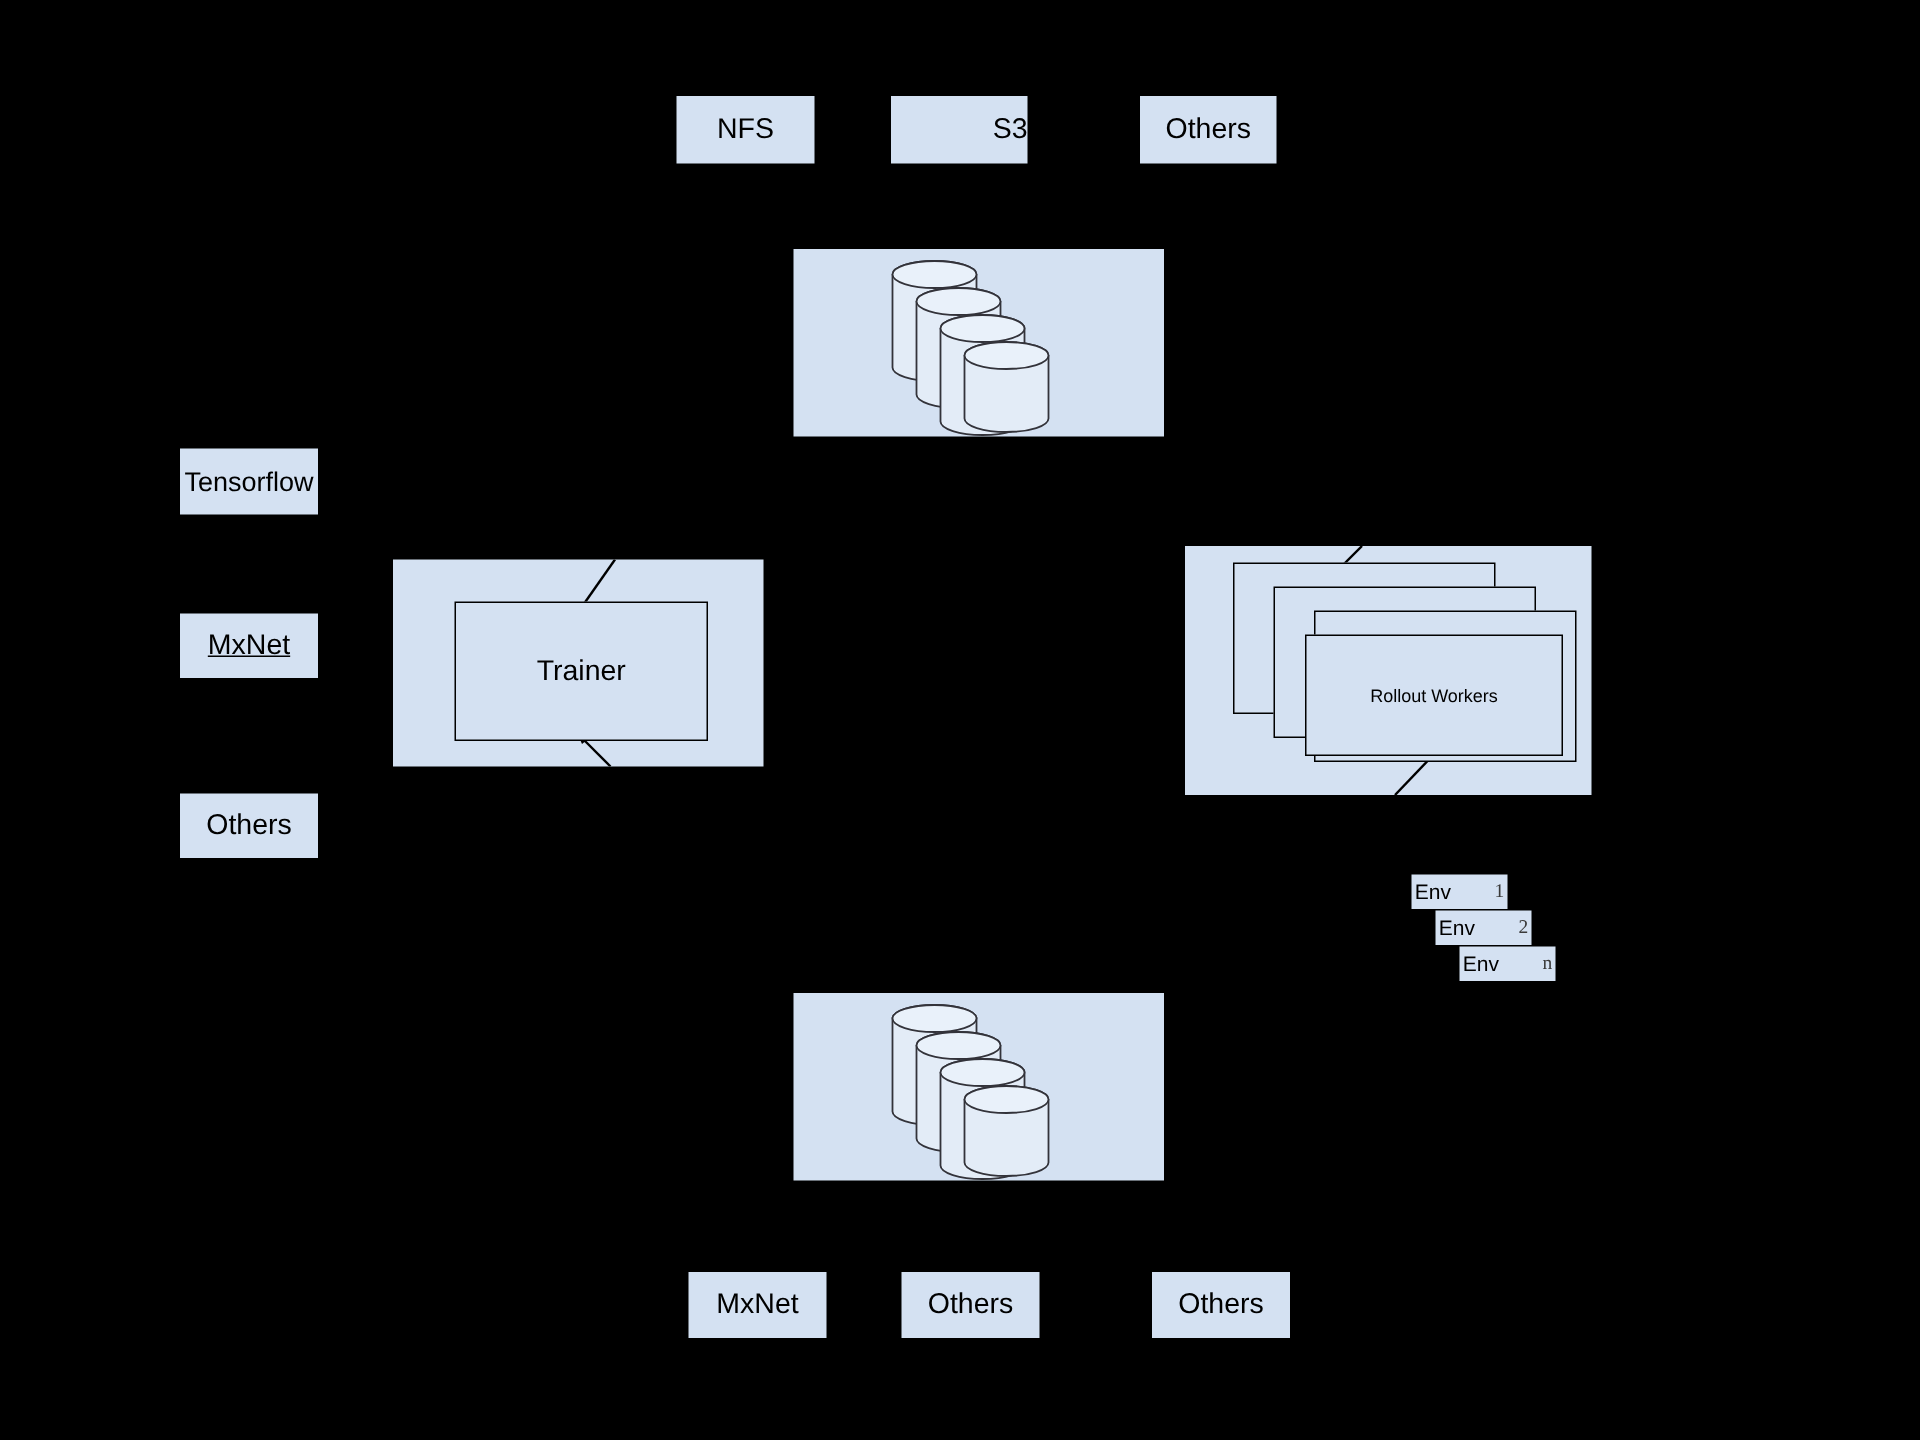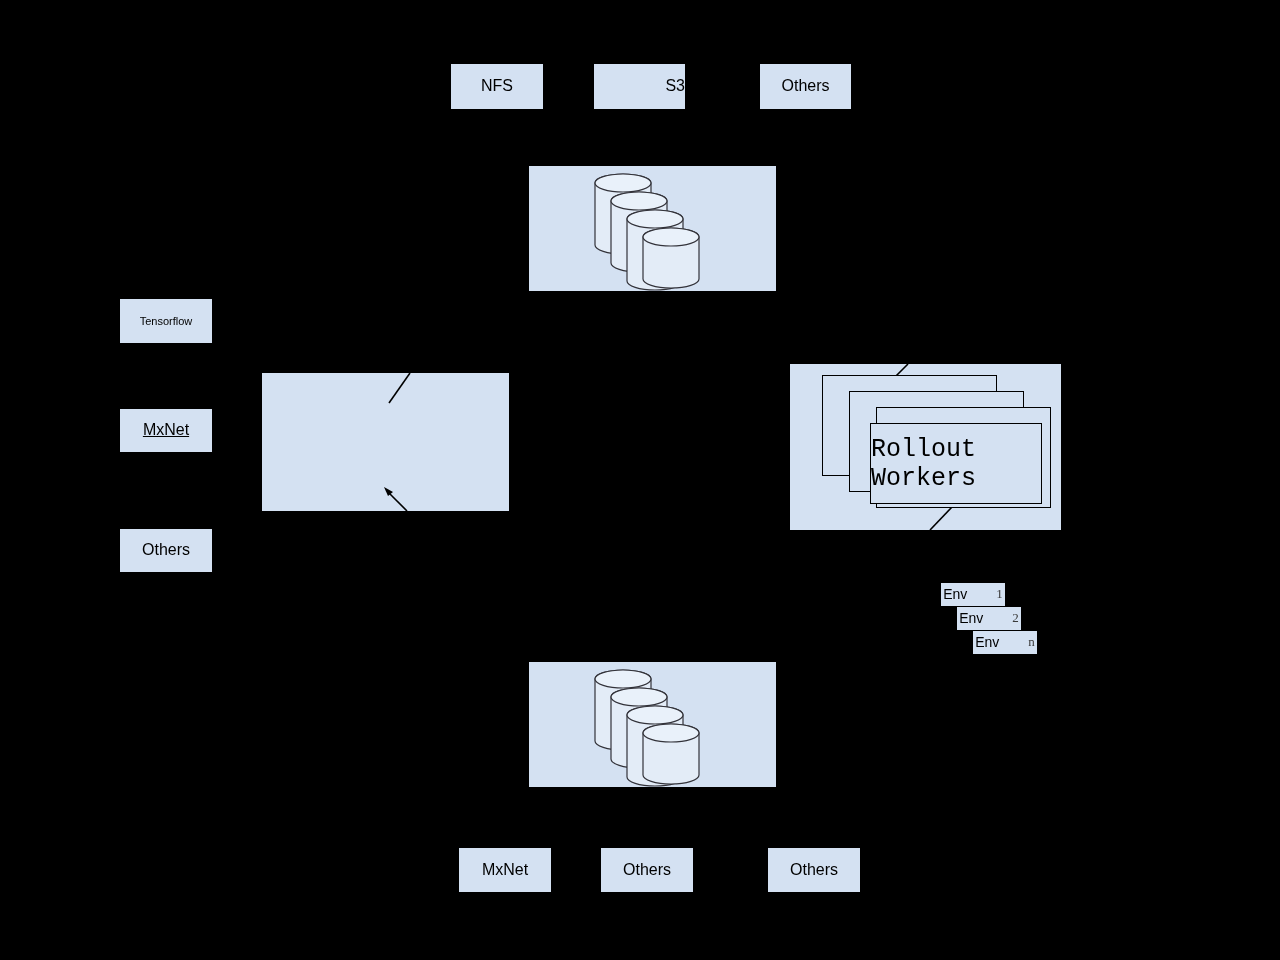--- a/index.html
+++ b/index.html
@@ -27,22 +27,22 @@
     text-align: center;
     line-height: 1.15;
     font-family: "Liberation Sans", sans-serif;
   }
   .plain {
     border: none;
   }
   .outlined {
     border: 1px solid #000000;
   }
-  .label-lg { font-size: 16px; }
-  .label-sm { font-size: 11px; }
+  .label-lg { font-size: 19px; }
+  .label-sm { font-size: 18px; }
   .label-env { font-size: 14px; gap: 25px; }
 
   .env-num {
     font-family: "Liberation Serif", serif;
     font-size: 13px;
     margin-left: 4px;
     color: #3a3a3a;
   }
 
   .container-box {
@@ -62,23 +62,23 @@
   .stack-card {
     position: absolute;
     box-sizing: border-box;
     background: #d4e1f2;
     border: 1px solid #000000;
   }
   .stack-front {
     display: flex;
     align-items: center;
     justify-content: center;
-    font-size: 25px;
+    font-size: 12px;
     color: #000000;
-    font-family: Liberation Mono, monospace;
+    font-family: Liberation Sans, sans-serif;
   }
 </style>
 </head>
 <body>
 
 <div id="canvas">
 
   <div class="node plain label-lg" style="left:451px; top:64px; width:92px; height:45px;">
     <span>NFS</span>
   </div>
@@ -129,20 +129,23 @@
   </div>
 
   <div class="container-box" style="left:262px; top:373px; width:247px; height:138px;">
     <svg class="svg-layer" style="left:0; top:0; width:247px; height:138px;" viewBox="0 0 247 138">
 
       <line x1="127" y1="30" x2="148" y2="0" stroke="#000000" stroke-width="1.6"></line>
 
       <line x1="145" y1="138" x2="125" y2="118" stroke="#000000" stroke-width="1.6"></line>
       <polygon points="122,114 131,119 126,123" fill="#000000"></polygon>
     </svg>
+    <div class="node outlined label-lg" style="left:41px; top:28px; width:169px; height:93px;">
+      <span>Trainer</span>
+    </div>
   </div>
 
   <div class="container-box" style="left:790px; top:364px; width:271px; height:166px;">
     <svg class="svg-layer" style="left:0; top:0; width:271px; height:166px;" viewBox="0 0 271 166">
 
       <line x1="118" y1="0" x2="96" y2="22" stroke="#000000" stroke-width="1.6"></line>
       <polygon points="91,27 101,22 96,17" fill="#000000"></polygon>
 
       <line x1="140" y1="166" x2="162" y2="143" stroke="#000000" stroke-width="1.6"></line>
     </svg>

